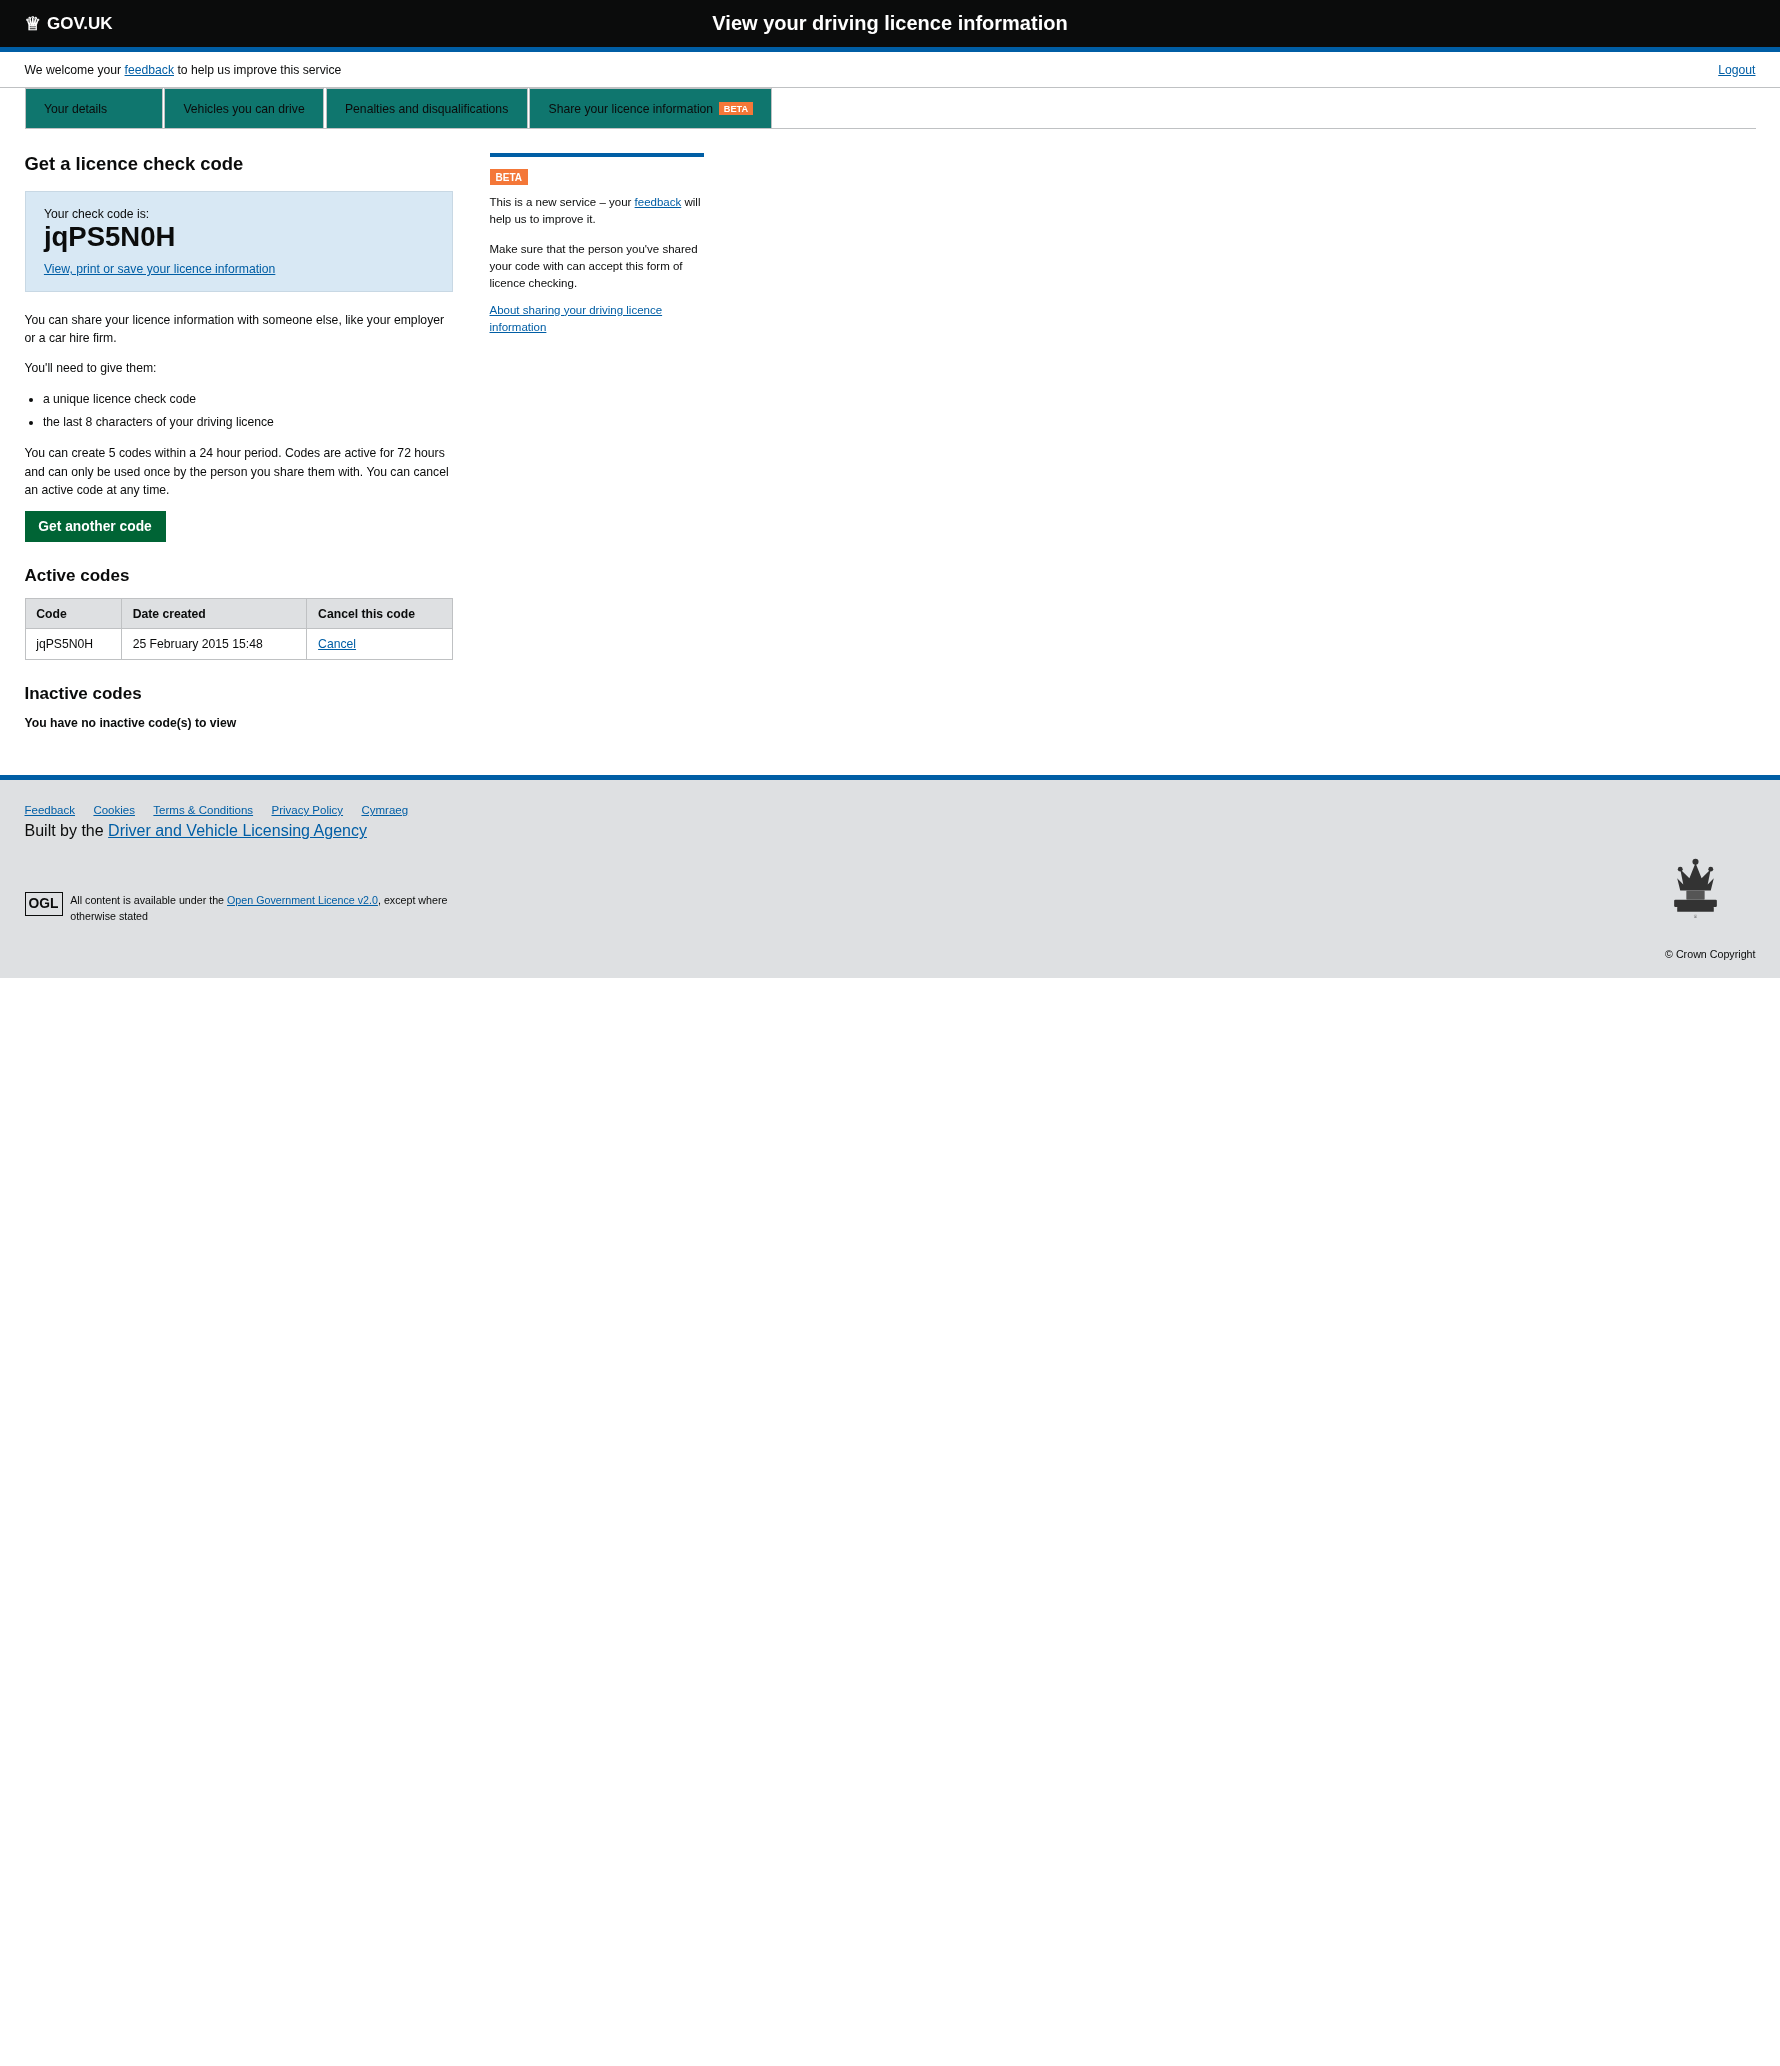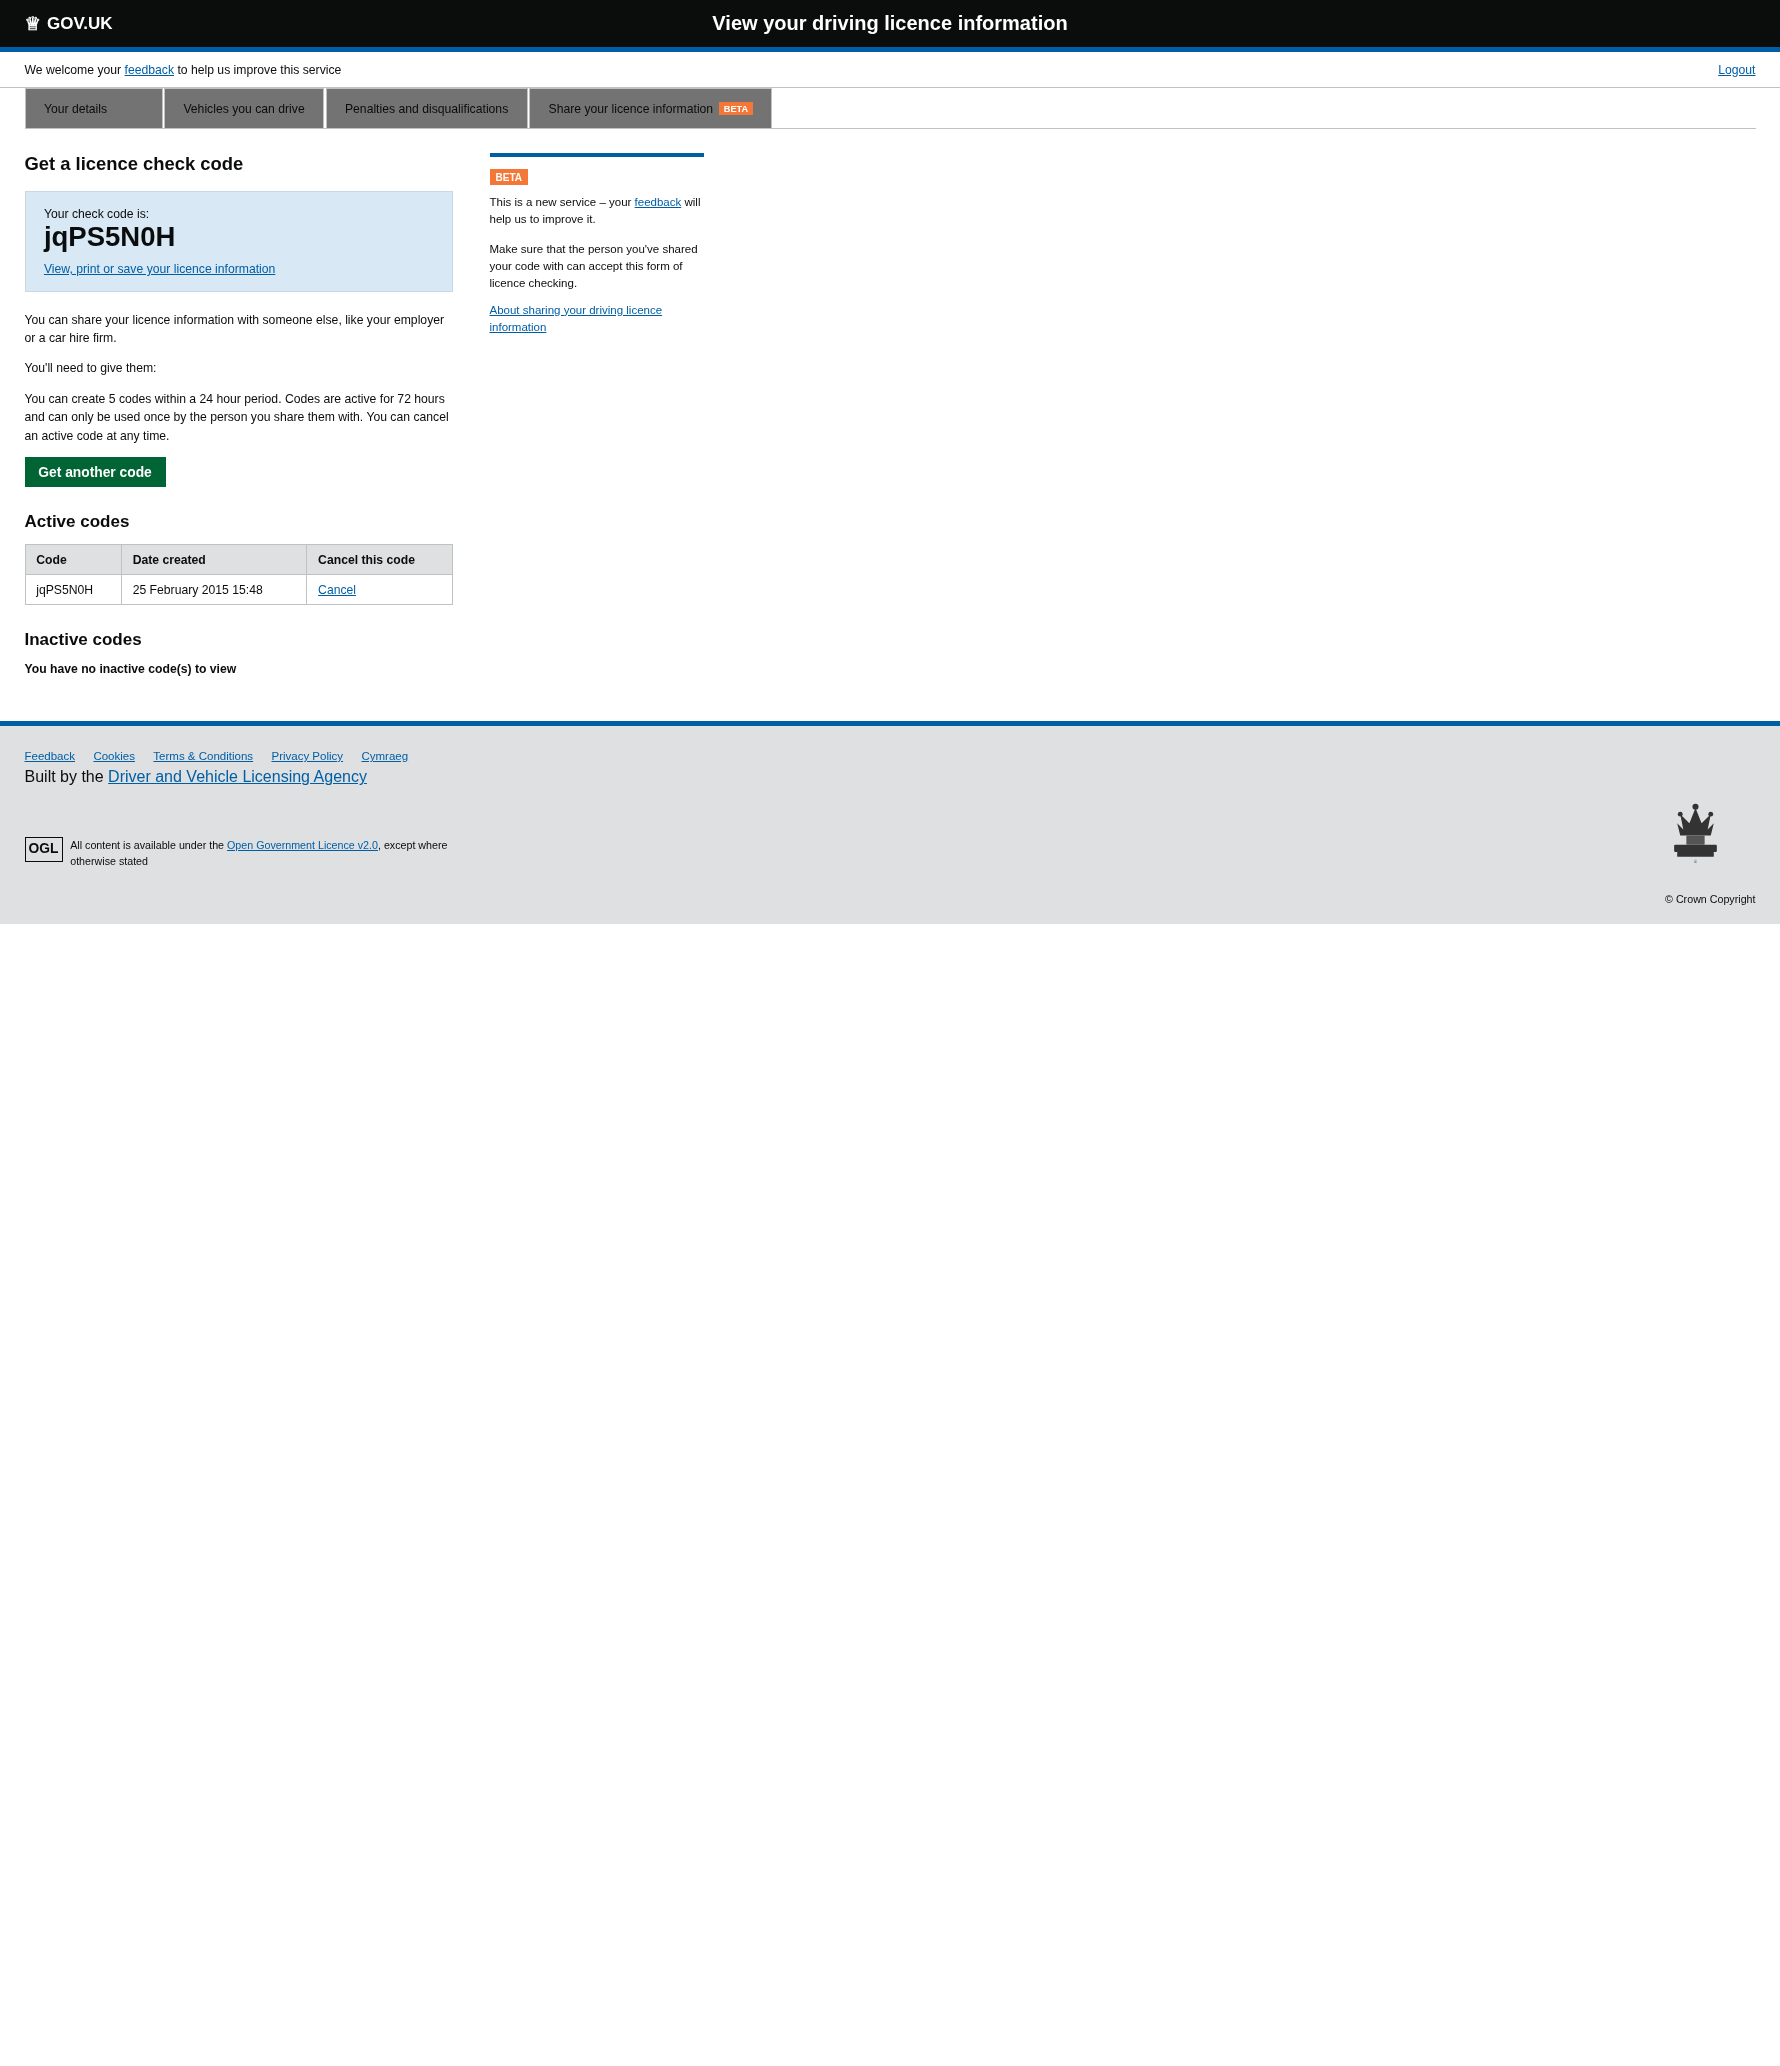--- a/index.html
+++ b/index.html
@@ -60,21 +60,21 @@
     }
 
     
     .nav-tabs {
       display: flex;
       border-bottom: 1.5px solid #bfc1c3;
       margin: 0 24.5px;
     }
     .nav-tab {
       padding: 12.2px 18.4px;
-      background: #737373;
+      background: #0f766e;
       border: 0.8px solid #bfc1c3;
       border-bottom: none;
       margin-right: 1.5px;
       cursor: pointer;
       font-size: 12.2px;
       color: #0b0c0c;
       min-width: 138px;
     }
     .nav-tab:last-child {
       display: flex;
@@ -346,20 +346,24 @@
       <p class="check-code-label">Your check code is:</p>
       <div class="check-code-value">jqPS5N0H</div>
       <div class="check-code-link">
         <a href="#">View, print or save your licence information</a>
       </div>
     </div>
 
     <p class="body-text">You can share your licence information with someone else, like your employer or a car hire firm.</p>
     <p class="body-text">You'll need to give them:</p>
 
+    <ul class="bullet-list">
+      <li>a unique licence check code</li>
+      <li>the last 8 characters of your driving licence</li>
+    </ul>
 
     <p class="body-text">You can create 5 codes within a 24 hour period. Codes are active for 72 hours and can only be used once by the person you share them with. You can cancel an active code at any time.</p>
 
     <button class="btn-green">Get another code</button>
 
     <h3 class="section-heading">Active codes</h3>
 
     <table class="codes-table">
       <thead>
         <tr>

